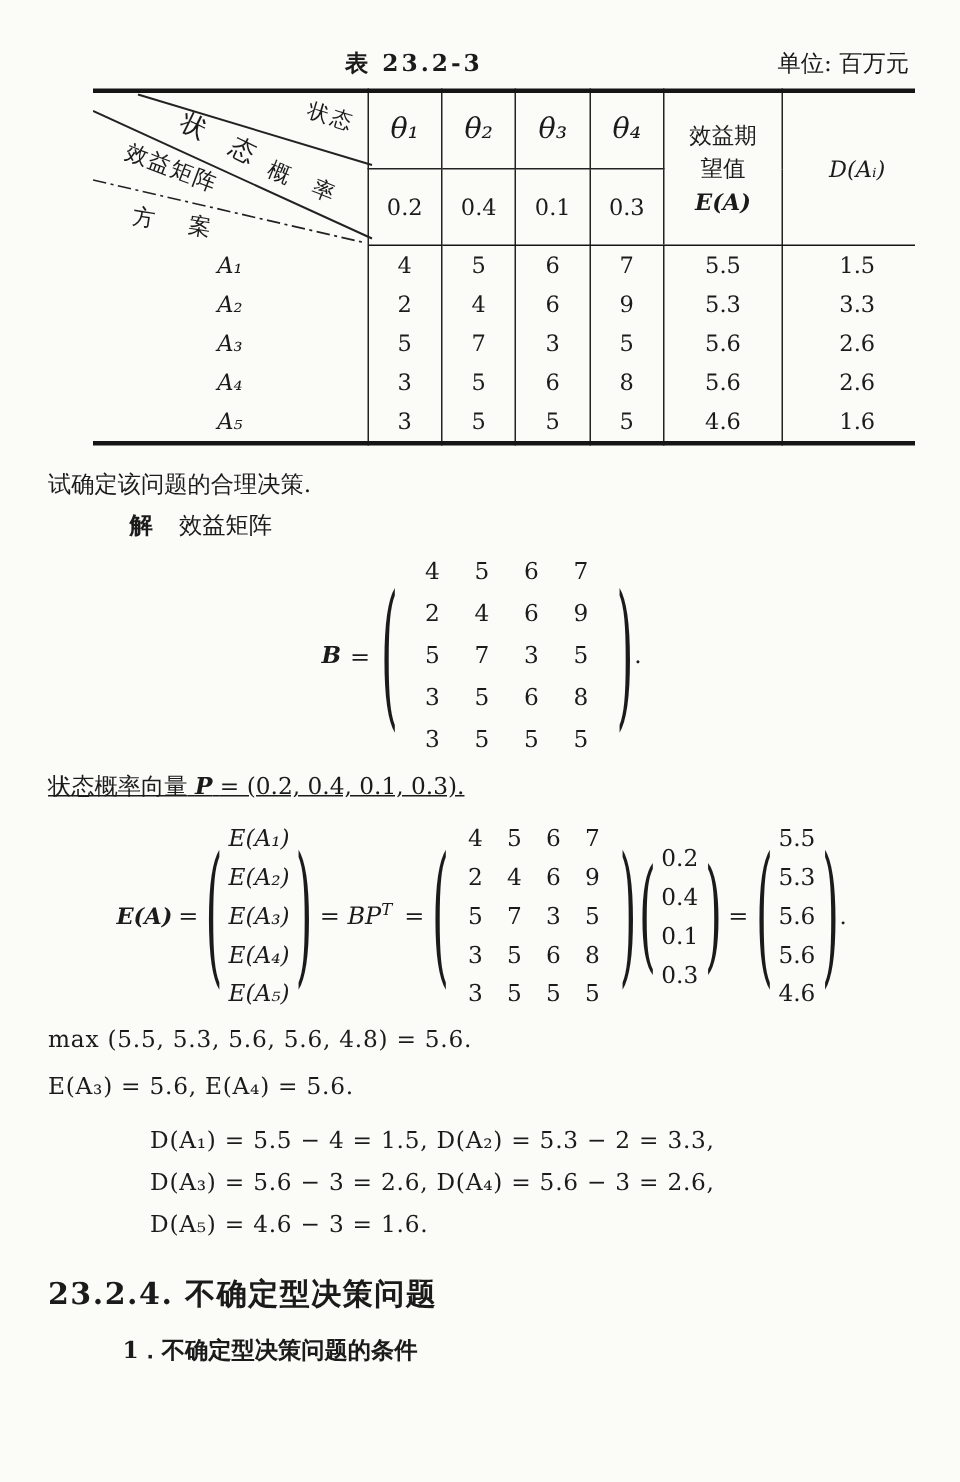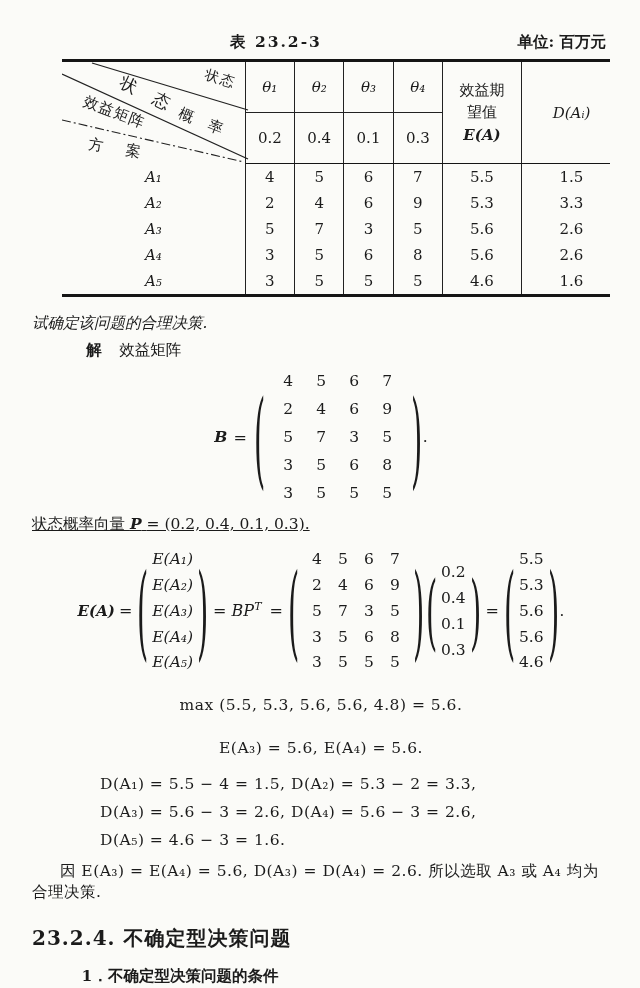--- a/index.html
+++ b/index.html
@@ -13,59 +13,59 @@
   .it{font-style:italic;}
   .bold{font-weight:bold;}
   p{margin:0;}
   
   .intro{margin-top:4px;}
   .intro .ex-label{font-weight:bold; margin-left:3.5em; letter-spacing:1px;}
   .intro .ex-text{margin-left:0.9em;}
   
   .caption-row{display:flex; align-items:baseline; margin-top:8px;gap:24px;}
   .caption{font-weight:bold; margin-left:198px; letter-spacing:2px;}
-  .unit{margin-left:auto; margin-right:4px;font-weight:bold;}
+  .unit{margin-left:auto; margin-right:4px;}
   
   table.decision{border-collapse:collapse; margin:6px 0 0 30px; table-layout:fixed;
     border-top:3px solid #151515; border-bottom:3px solid #151515; font-size:15px;}
   table.decision td{border-right:1.4px solid #222; text-align:center; padding:0; vertical-align:middle;}
   table.decision td.last{border-right:none;padding-left:11px;}
   td.corner{width:187px; height:102px; position:relative; padding:0;}
-  td.theta{width:49px; height:50px; border-bottom:1.2px solid #222; font-size:15px;}
+  td.theta{width:49px; height:50px; border-bottom:1.2px solid #222; font-size:19px;}
   td.prob{height:50px;}
   tr.hdr-sep td{border-bottom:1.7px solid #151515;}
   td.span2{border-bottom:1.7px solid #151515;}
   td.ecol{width:79px; line-height:1.55;}
   td.dcol{width:78px;}
   tr.body-row td{height:26px;}
   .corner svg{position:absolute; left:0; top:0;}
   .diag-label{position:absolute; white-space:nowrap; font-size:15px; transform-origin:left top;}
   .e-head-line{line-height:1.5;}
   .e-head-math{font-weight:bold; font-style:italic;}
   
-  .prompt{margin-top:16px;font-style:italic;}
+  .prompt{margin-top:16px;}
   .solve-line{margin-top:6px; margin-left:3.5em;}
   .solve-line .solve-label{font-weight:bold; letter-spacing:2px;}
   .solve-line .solve-text{margin-left:1em;}
   
   .eq-center{display:flex; justify-content:center; align-items:center; margin-top:10px;}
   .matrix{display:inline-flex; align-items:center;}
   .paren{display:inline-block; font-size:34px; line-height:1; font-family:"DejaVu Serif",serif;
          transform-origin:center; width:13px; text-align:center;}
   .mgrid{display:grid; text-align:center; font-size:15.5px;}
   .mgrid span{display:block;}
   .b-grid{grid-template-columns:repeat(4,33px); row-gap:7px; padding:0 6px;}
   .b-grid2{grid-template-columns:repeat(4,26px); row-gap:5px; padding:0 4px;}
   .vgrid{grid-template-columns:auto; row-gap:5px; padding:0 3px;}
   .vgrid.nums{row-gap:5px;}
   .eq-sym{margin:0 6px; font-size:16px;}
   .big-eq{display:flex; justify-content:center; align-items:center; margin-top:14px; font-size:15px;}
   .big-eq .eq-sym{margin:0 4px;}
   sup.t{font-size:11px;}
-  .center-line{text-align:center; margin-top:22px; letter-spacing:0.5px;}
+  .center-line{text-align:left; margin-top:10px; letter-spacing:0.5px;}
   .d-block{margin-left:68px; margin-top:8px;}
   .d-block p{margin-top:7px; letter-spacing:0.5px;}
   .conclusion{margin-top:10px; text-indent:1.8em; letter-spacing:0.5px;}
   
   h2.sec{font-size:20px; margin:22px 0 0 0; font-weight:bold; letter-spacing:1px;}
   .sub-head{font-weight:bold; margin-top:14px; margin-left:3.2em;}
 </style>
 </head>
 <body>
 
@@ -263,18 +263,17 @@
 
   <p class="center-line">max (5.5, 5.3, 5.6, 5.6, 4.8) = 5.6.</p>
   <p class="center-line">E(A₃) = 5.6,  E(A₄) = 5.6.</p>
 
   <div class="d-block">
     <p>D(A₁) = 5.5 − 4 = 1.5,  D(A₂) = 5.3 − 2 = 3.3,</p>
     <p>D(A₃) = 5.6 − 3 = 2.6,  D(A₄) = 5.6 − 3 = 2.6,</p>
     <p>D(A₅) = 4.6 − 3 = 1.6.</p>
   </div>
 
-  <p class="conclusion">因 E(A₃) = E(A₄) = 5.6, D(A₃) = D(A₄) = 2.6. 所以选取 A₃ 或 A₄ 均为合理决策.</p>
 
   <h2 class="sec">23.2.4. 不确定型决策问题</h2>
   <p class="sub-head">1．不确定型决策问题的条件</p>
 
 </div>
 
 </body></html>

